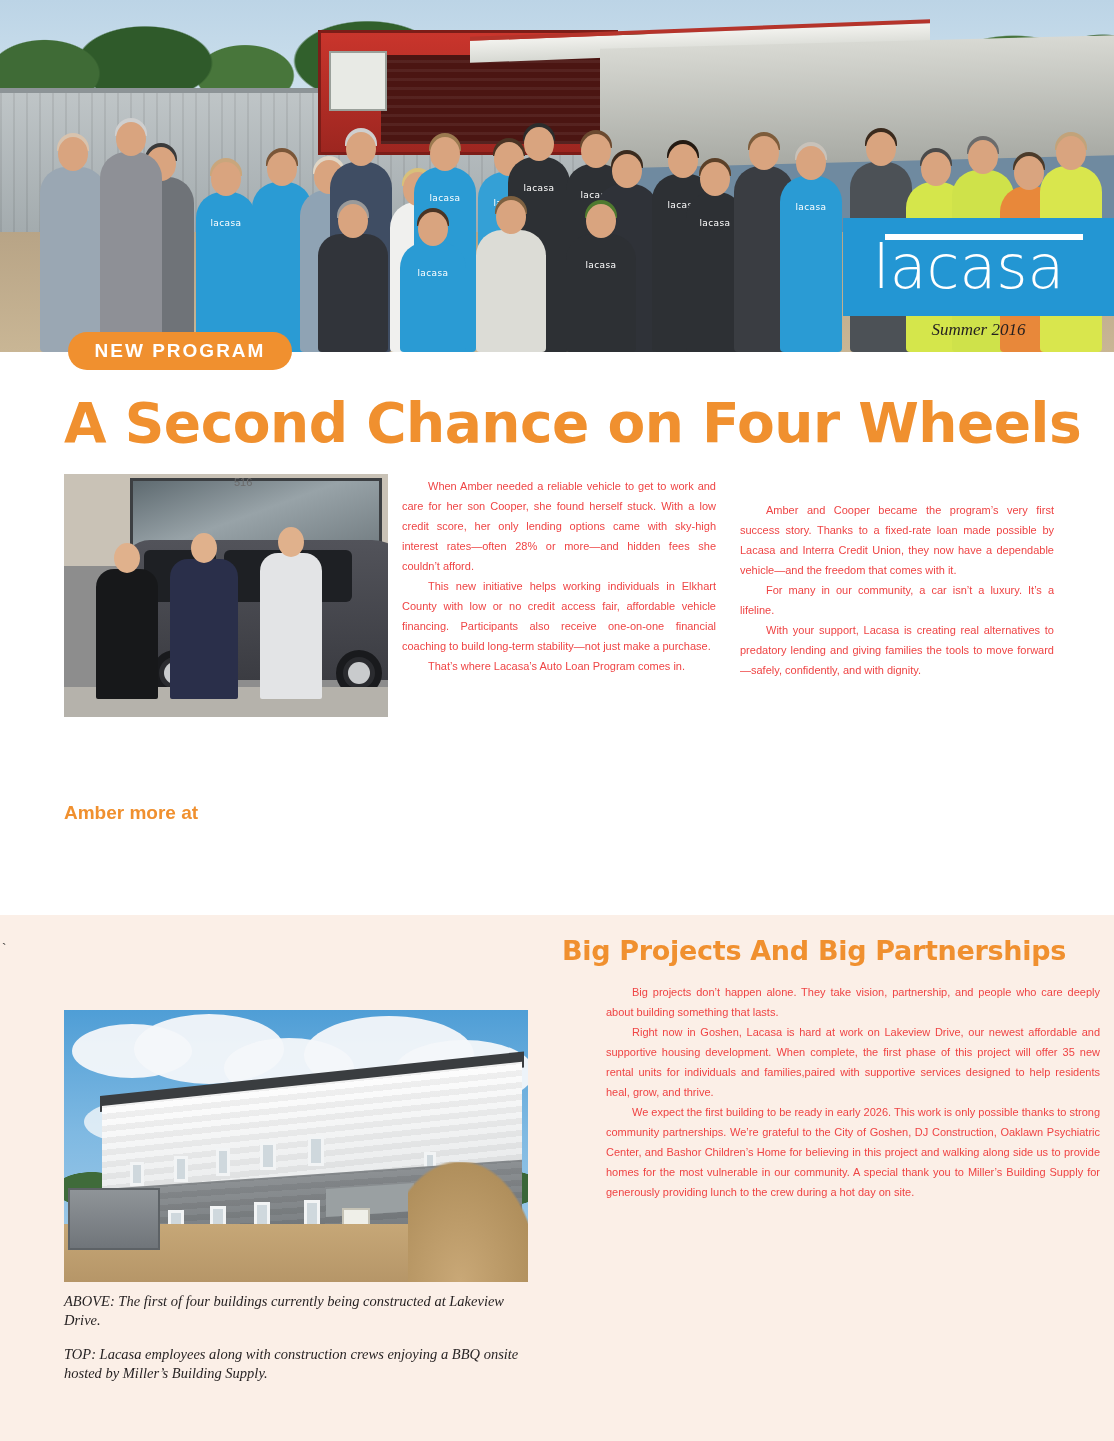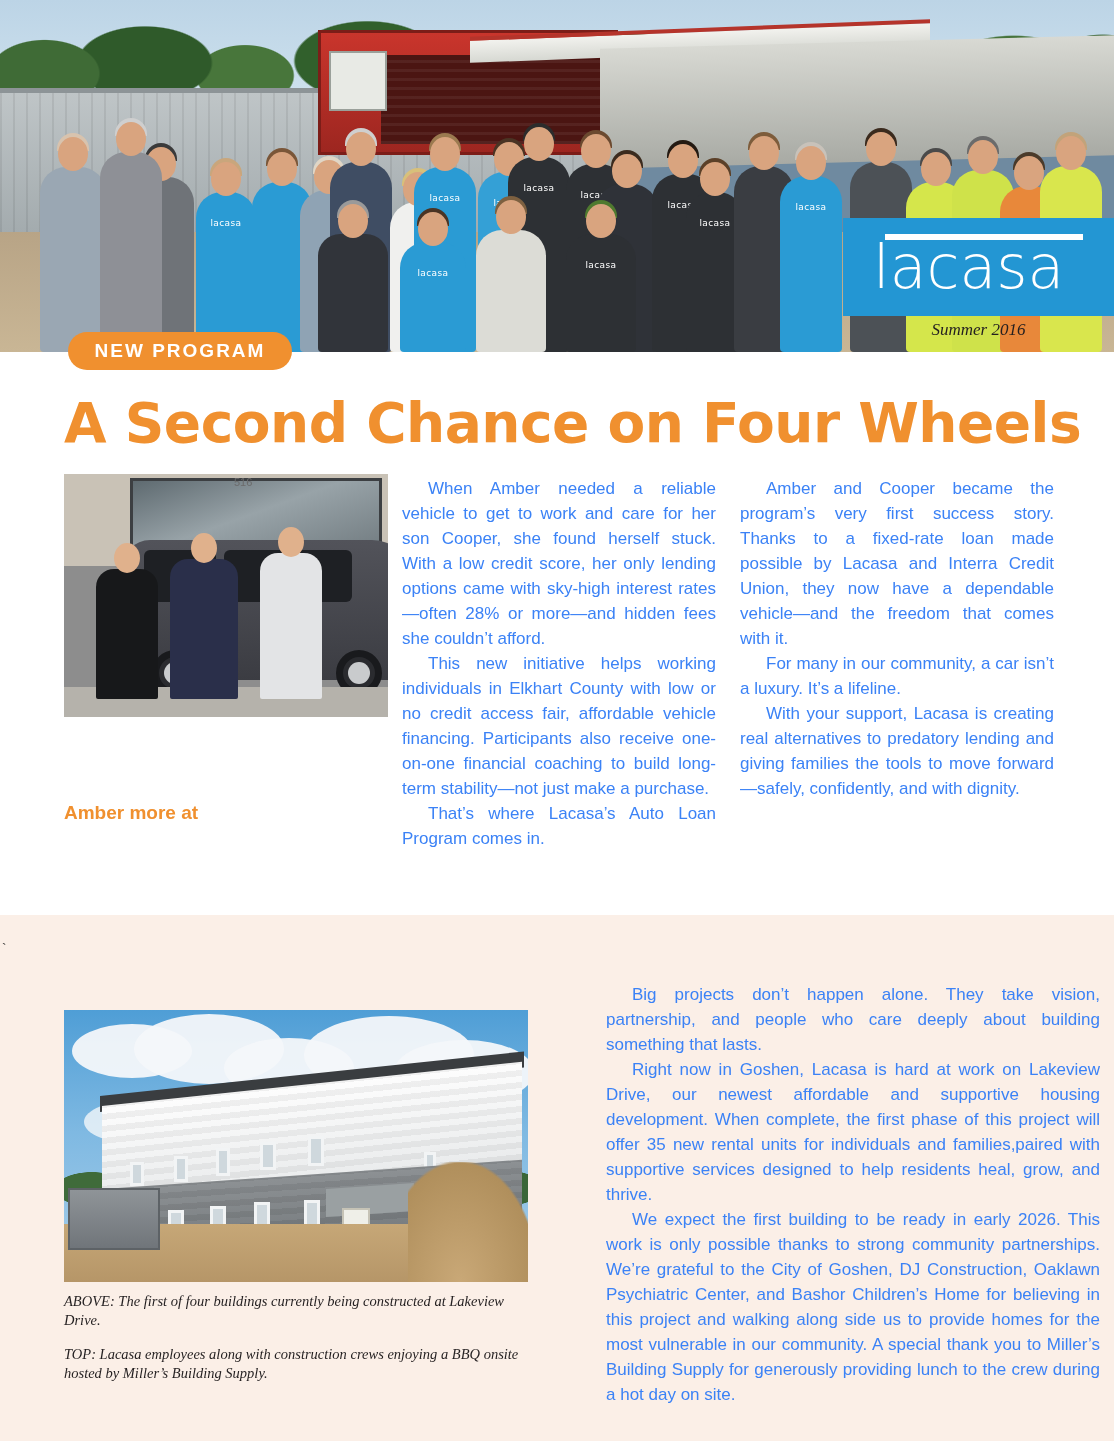--- a/index.html
+++ b/index.html
@@ -191,30 +191,30 @@
   .learn-more {
     position: absolute; left: 64px; top: 800px; width: 330px;
     font-family: "Liberation Sans", sans-serif;
     font-weight: bold; font-size: 19px; line-height: 25px;
     color: #f0902f;
   }
 
   .col {
     position: absolute;
     font-family: "Liberation Sans", sans-serif;
-    font-size: 17px;
-    line-height: 25px;
-    color: #3b82f6;
+    font-size: 11px;
+    line-height: 20px;
+    color: #ef4444;
     text-align: justify;
     -webkit-hyphens: none; hyphens: none;
   }
   .col p { text-indent: 26px; margin: 0; }
 
   .col-a1-1 { left: 402px; top: 476px; width: 314px; }
-  .col-a1-2 { left: 740px; top: 476px; width: 314px; }
+  .col-a1-2 { left: 740px; top: 500px; width: 314px; }
 
   
   .section-2 {
     position: absolute; left: 0; top: 915px; width: 1114px; height: 526px;
     background: #fbefe7;
   }
   .tick-mark {
     position: absolute; left: 2px; top: 940px;
     font-size: 13px; color: #3a3a3a; font-family: "Liberation Serif", serif;
     z-index: 7;
@@ -463,20 +463,21 @@
   <div class="col col-a1-2">
     <p>Amber and Cooper became the program’s very first success story. Thanks to a fixed-rate loan made possible by Lacasa and Interra Credit Union, they now have a dependable vehicle—and the freedom that comes with it.</p>
     <p>For many in our community, a car isn’t a luxury. It’s a lifeline.</p>
     <p>With your support, Lacasa is creating real alternatives to predatory lending and giving families the tools to move forward—safely, confidently, and with dignity.</p>
   </div>
 
   <div class="section-2"></div>
   <div class="tick-mark">`</div>
 
 
+  <h2 class="heading-2">Big Projects And Big Partnerships</h2>
 
   <div class="col col-a2">
     <p>Big projects don’t happen alone. They take vision, partnership, and people who care deeply about building something that lasts.</p>
     <p>Right now in Goshen, Lacasa is hard at work on Lakeview Drive, our newest affordable and supportive housing development. When complete, the first phase of this project will offer 35 new rental units for individuals and families,paired with supportive services designed to help residents heal, grow, and thrive.</p>
     <p>We expect the first building to be ready in early 2026. This work is only possible thanks to strong community partnerships. We’re grateful to the City of Goshen, DJ Construction, Oaklawn Psychiatric Center, and Bashor Children’s Home for believing in this project and walking along side us to provide homes for the most vulnerable in our community.  A special thank you to Miller’s Building Supply for generously providing lunch to the crew during a hot day on site.</p>
   </div>
 
   <div class="photo-building">
     <div class="bld-sky"></div>
     <div class="cloud" style="left:8px;top:14px;width:120px;height:54px;"></div>

